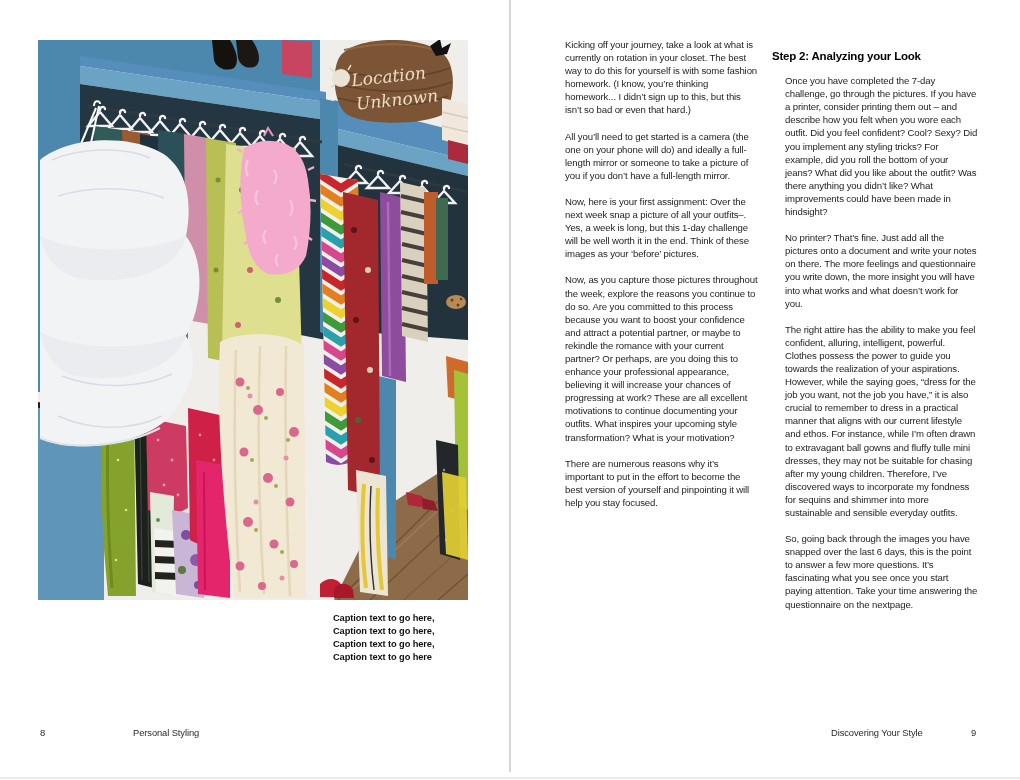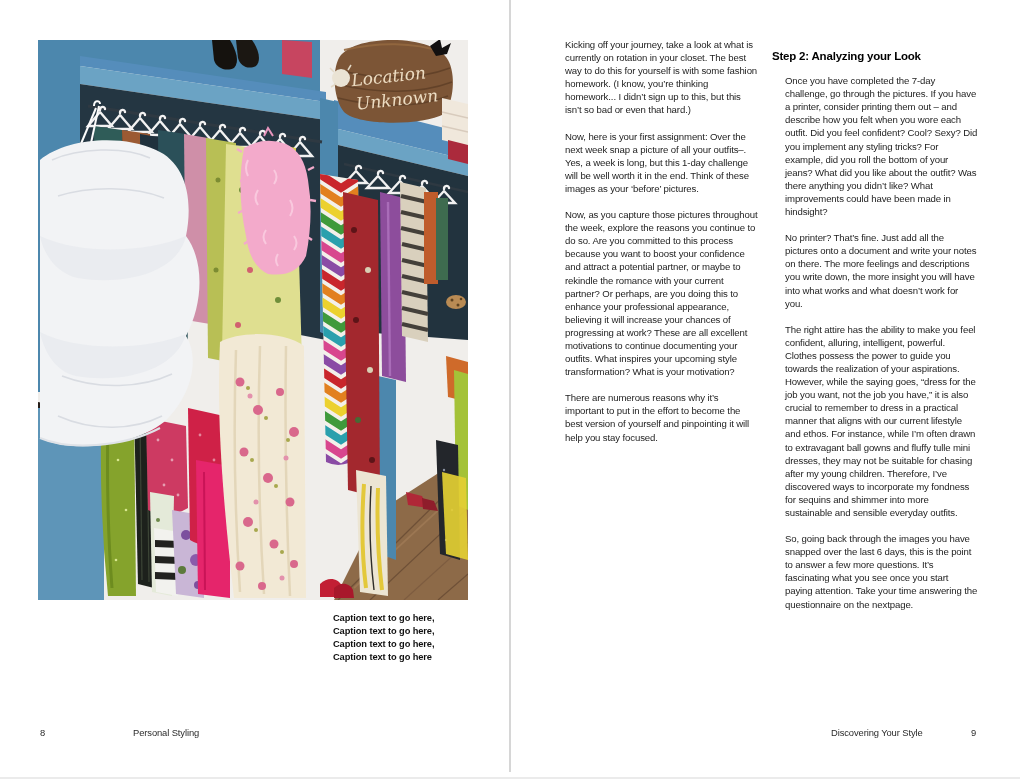--- a/index.html
+++ b/index.html
@@ -353,28 +353,29 @@
   <div class="caption">Caption text to go here, Caption text to go here, Caption text to go here, Caption text to go here</div>
 
   <span class="footer-text f-num-left">8</span>
   <span class="footer-text f-label-left">Personal Styling</span>
 </div>
 
 <div>
 
   <div class="col col1">
     <p>Kicking off your journey, take a look at what is currently on rotation in your closet. The best way to do this for yourself is with some fashion homework. (I know, you’re thinking homework... I didn’t sign up to this, but this isn’t so bad or even that hard.)</p>
+    <p>All you’ll need to get started is a camera (the one on your phone will do) and ideally a full-length mirror or someone to take a picture of you if you don’t have a full-length mirror.</p>
     <p>Now, here is your first assignment: Over the next week snap a picture of all your outfits–. Yes, a week is long, but this 1-day challenge will be well worth it in the end. Think of these images as your ‘before’ pictures.</p>
     <p>Now, as you capture those pictures throughout the week, explore the reasons you continue to do so. Are you committed to this process because you want to boost your confidence and attract a potential partner, or maybe to rekindle the romance with your current partner? Or perhaps, are you doing this to enhance your professional appearance, believing it will increase your chances of progressing at work? These are all excellent motivations to continue documenting your outfits. What inspires your upcoming style transformation? What is your motivation?</p>
     <p>There are numerous reasons why it’s important to put in the effort to become the best version of yourself and pinpointing it will help you stay focused.</p>
   </div>
 
   <div class="col col2">
     <h2 class="step-heading">Step 2: Analyzing your Look</h2>
     <p>Once you have completed the 7-day challenge, go through the pictures. If you have a printer, consider printing them out – and describe how you felt when you wore each outfit. Did you feel confident? Cool? Sexy? Did you implement any styling tricks? For example, did you roll the bottom of your jeans? What did you like about the outfit? Was there anything you didn’t like? What improvements could have been made in hindsight?</p>
-    <p>No printer? That’s fine. Just add all the pictures onto a document and write your notes on there. The more feelings and descriptions you write down, the more insight you will have into what works and what doesn’t work for you.</p>
+    <p>No printer? That’s fine. Just add all the pictures onto a document and write your notes on there. The more feelings and questionnaire you write down, the more insight you will have into what works and what doesn’t work for you.</p>
     <p>The right attire has the ability to make you feel confident, alluring, intelligent, powerful. Clothes possess the power to guide you towards the realization of your aspirations. However, while the saying goes, “dress for the job you want, not the job you have,” it is also crucial to remember to dress in a practical manner that aligns with our current lifestyle and ethos. For instance, while I’m often drawn to extravagant ball gowns and fluffy tulle mini dresses, they may not be suitable for chasing after my young children. Therefore, I’ve discovered ways to incorporate my fondness for sequins and shimmer into more sustainable and sensible everyday outfits.</p>
     <p>So, going back through the images you have snapped over the last 6 days, this is the point to answer a few more questions. It’s fascinating what you see once you start paying attention. Take your time answering the questionnaire on the nextpage.</p>
   </div>
 
   <span class="footer-text f-label-right">Discovering Your Style</span>
   <span class="footer-text f-num-right">9</span>
 </div>
 
 </body></html>

